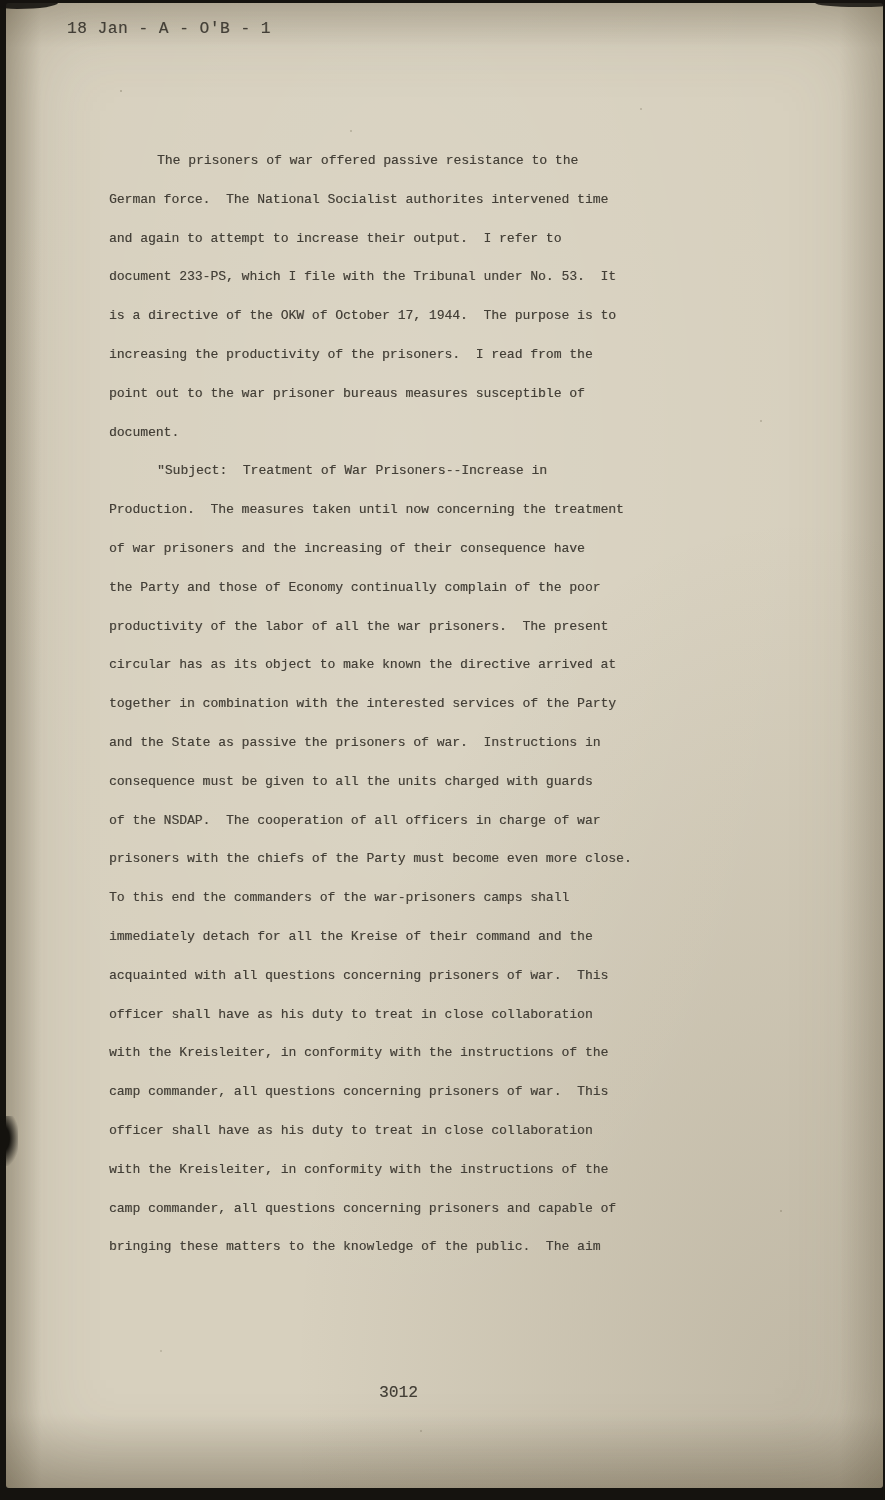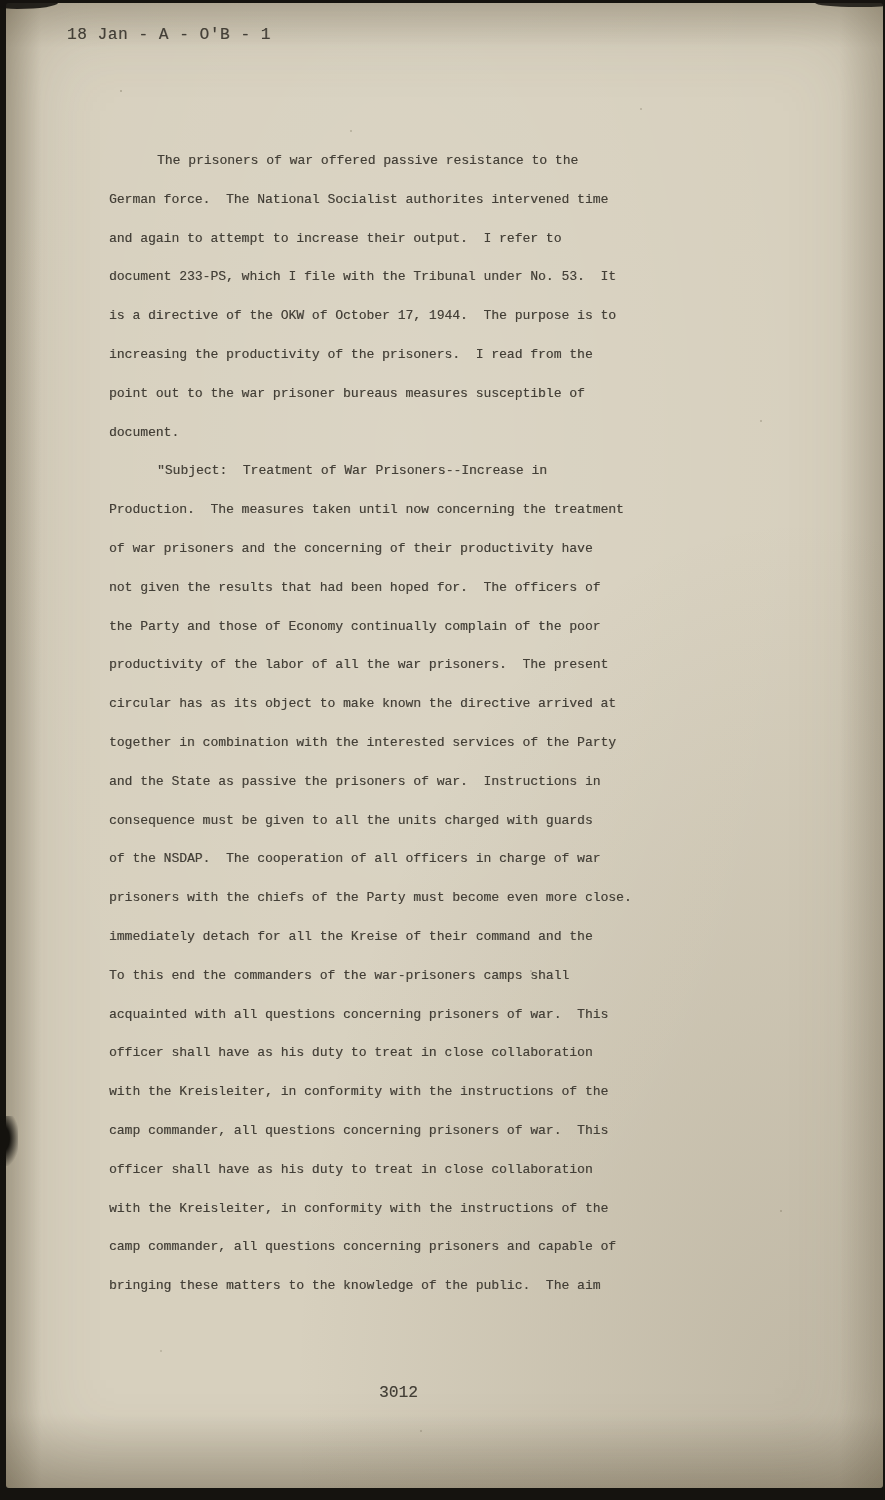--- a/index.html
+++ b/index.html
@@ -70,21 +70,21 @@
     border-radius: 0 0 20% 60%;
     opacity: 0.85;
   }
   .typewritten {
     color: #433f37;
     text-shadow: 0.4px 0 0 rgba(64,60,50,0.45);
   }
   .header {
     position: absolute;
     left: 67px;
-    top: 26px;
+    top: 20px;
     font-size: 16px;
     letter-spacing: 0.6px;
     white-space: pre;
   }
   .body-text {
     position: absolute;
     left: 109px;
     top: 142px;
     width: 690px;
     font-size: 13px;
@@ -123,32 +123,31 @@
       <div class="line indent">The prisoners of war offered passive resistance to the</div>
       <div class="line">German force.  The National Socialist authorites intervened time</div>
       <div class="line">and again to attempt to increase their output.  I refer to</div>
       <div class="line">document 233-PS, which I file with the Tribunal under No. 53.  It</div>
       <div class="line">is a directive of the OKW of October 17, 1944.  The purpose is to</div>
       <div class="line">increasing the productivity of the prisoners.  I read from the</div>
       <div class="line">point out to the war prisoner bureaus measures susceptible of</div>
       <div class="line">document.</div>
       <div class="line indent">"Subject:  Treatment of War Prisoners--Increase in</div>
       <div class="line">Production.  The measures taken until now concerning the treatment</div>
-      <div class="line">of war prisoners and the concerning of their productivity have</div>
-      <div class="line">not given the results that had been hoped for.  The officers of</div>
+      <div class="line">of war prisoners and the increasing of their consequence have</div>
       <div class="line">the Party and those of Economy continually complain of the poor</div>
       <div class="line">productivity of the labor of all the war prisoners.  The present</div>
       <div class="line">circular has as its object to make known the directive arrived at</div>
       <div class="line">together in combination with the interested services of the Party</div>
       <div class="line">and the State as passive the prisoners of war.  Instructions in</div>
       <div class="line">consequence must be given to all the units charged with guards</div>
       <div class="line">of the NSDAP.  The cooperation of all officers in charge of war</div>
       <div class="line">prisoners with the chiefs of the Party must become even more close.</div>
+      <div class="line">To this end the commanders of the war-prisoners camps shall</div>
       <div class="line">immediately detach for all the Kreise of their command and the</div>
-      <div class="line">To this end the commanders of the war-prisoners camps shall</div>
       <div class="line">acquainted with all questions concerning prisoners of war.  This</div>
       <div class="line">officer shall have as his duty to treat in close collaboration</div>
       <div class="line">with the Kreisleiter, in conformity with the instructions of the</div>
       <div class="line">camp commander, all questions concerning prisoners of war.  This</div>
       <div class="line">officer shall have as his duty to treat in close collaboration</div>
       <div class="line">with the Kreisleiter, in conformity with the instructions of the</div>
       <div class="line">camp commander, all questions concerning prisoners and capable of</div>
       <div class="line">bringing these matters to the knowledge of the public.  The aim</div>
     </div>
 

